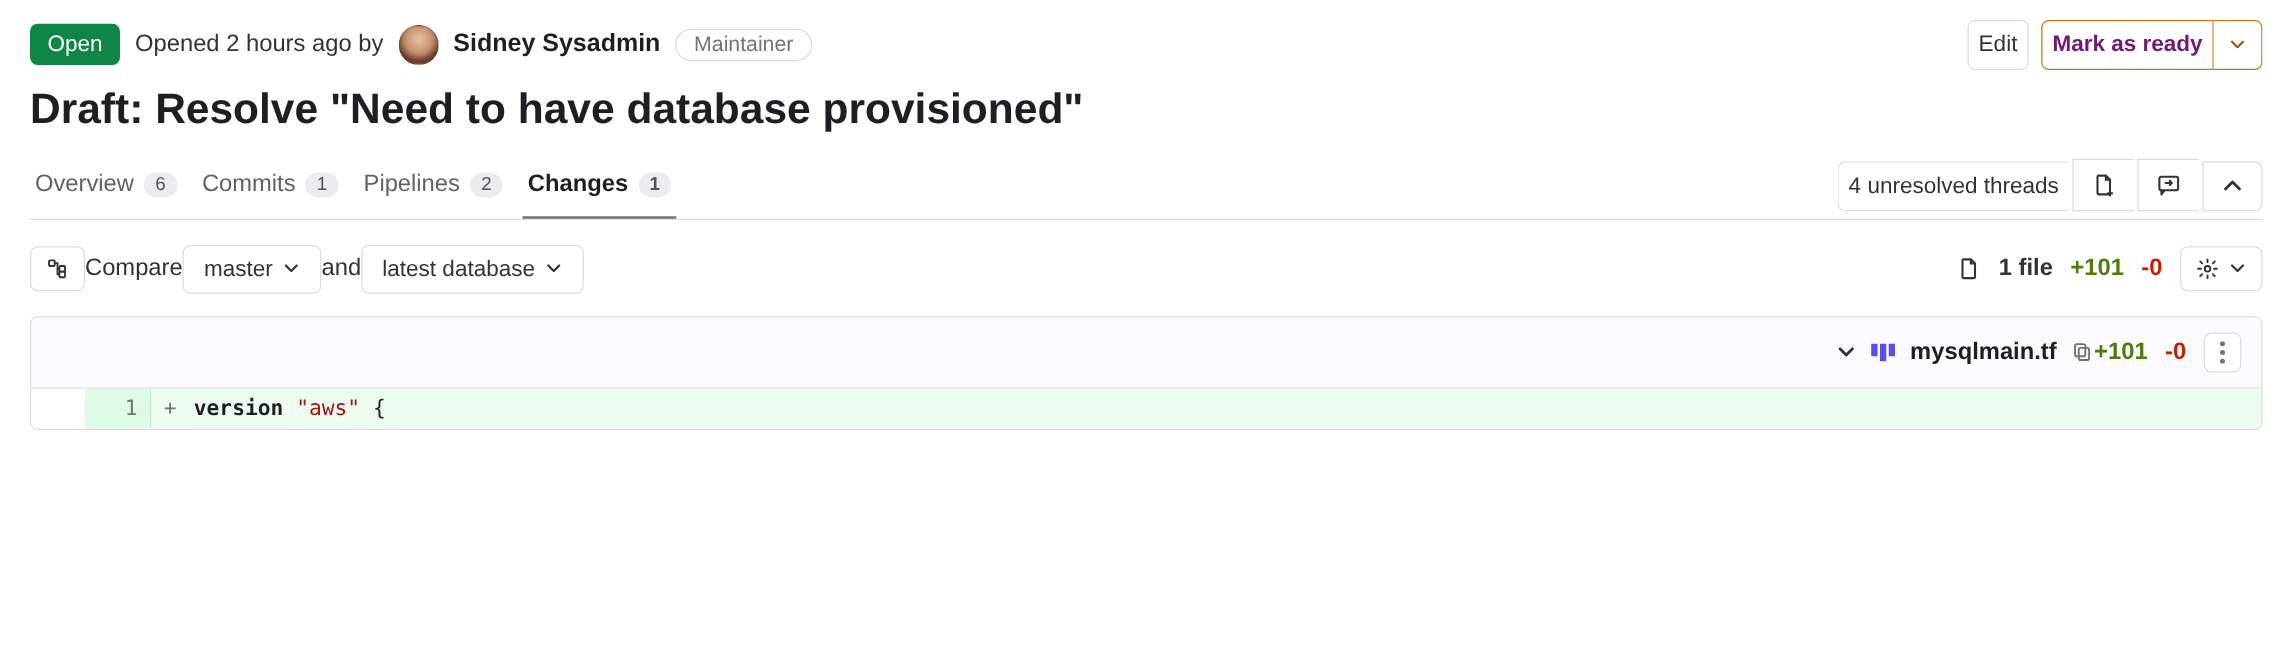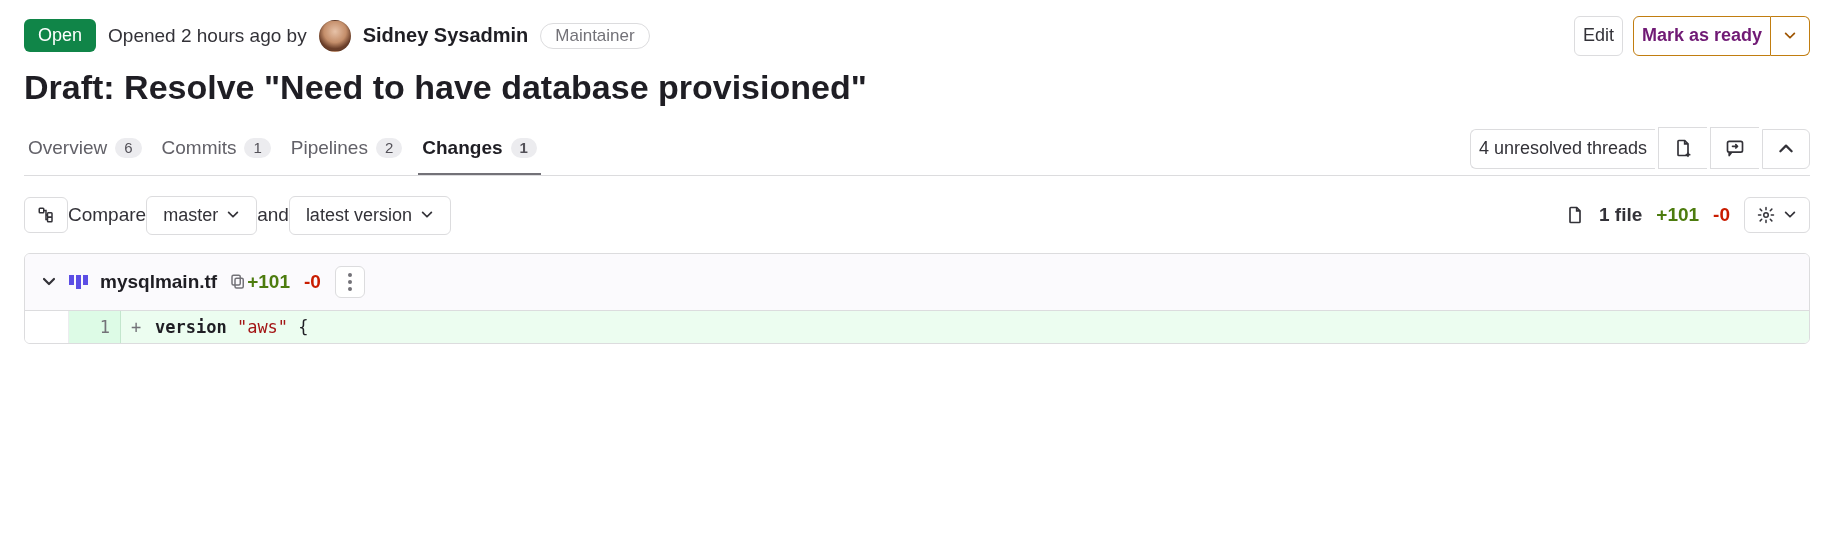--- a/index.html
+++ b/index.html
@@ -106,21 +106,21 @@
   .compare-label { color: #333238; }
   .compare-and { color: #333238; text-align: center; }
   .dd-btn { padding: 8px 16px; }
   .compare-right { display: flex; align-items: center; gap: 14px; font-size: 19px; }
   .plus { color: #4d7c0f; font-weight: 600; }
   .minus { color: #c91c00; font-weight: 600; }
 
   
   .file-block { border: 1px solid #dcdcde; border-radius: 6px; overflow: hidden; margin-bottom: 0; }
   .file-header {
-    display: flex; align-items: center; justify-content: flex-start;
+    display: flex; align-items: center; justify-content: flex-end;
     padding: 12px 16px; background: #fbfafd; border-bottom: 1px solid #dcdcde;
   }
   .file-header-left { display: flex; align-items: center; gap: 12px; font-size: 19px; }
   .tf-icon {
     display: inline-flex; gap: 2px; align-items: flex-end;
   }
   .tf-icon span { width: 5px; height: 12px; background: #5c4ee5; display: inline-block; }
   .tf-icon span:nth-child(1){ height: 10px; transform: translateY(-4px);}
   .tf-icon span:nth-child(2){ height: 14px; }
   .tf-icon span:nth-child(3){ height: 10px; transform: translateY(-4px);}
@@ -229,21 +229,21 @@
       </button>
       <span class="compare-label">Compare</span>
       <button class="btn dd-btn">
         <span>master</span>
         <svg class="chev" viewBox="0 0 16 16">
             <path d="M3 5l5 5 5-5" fill="none" stroke="#333238" stroke-width="2" stroke-linecap="round" stroke-linejoin="round"></path>
           </svg>
       </button>
       <span class="compare-and">and</span>
       <button class="btn dd-btn">
-        <span>latest version</span>
+        <span>latest database</span>
         <svg class="chev" viewBox="0 0 16 16">
             <path d="M3 5l5 5 5-5" fill="none" stroke="#333238" stroke-width="2" stroke-linecap="round" stroke-linejoin="round"></path>
           </svg>
       </button>
     </div>
     <div class="compare-right">
       <svg width="20" height="20" viewBox="0 0 24 24">
           <path d="M7 3h7l4 4v13a1 1 0 0 1-1 1H7a1 1 0 0 1-1-1V4a1 1 0 0 1 1-1z" fill="none" stroke="#333238" stroke-width="2"></path>
           <path d="M14 3v4h4" fill="none" stroke="#333238" stroke-width="2"></path>
         </svg>

